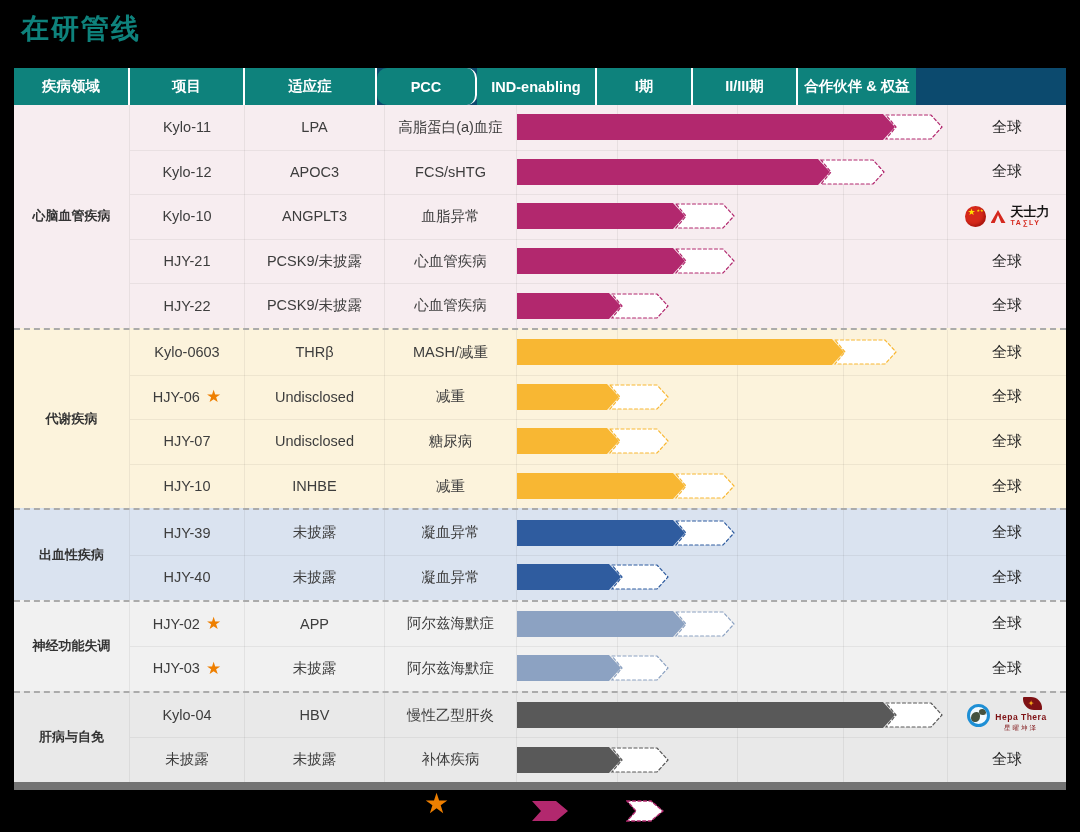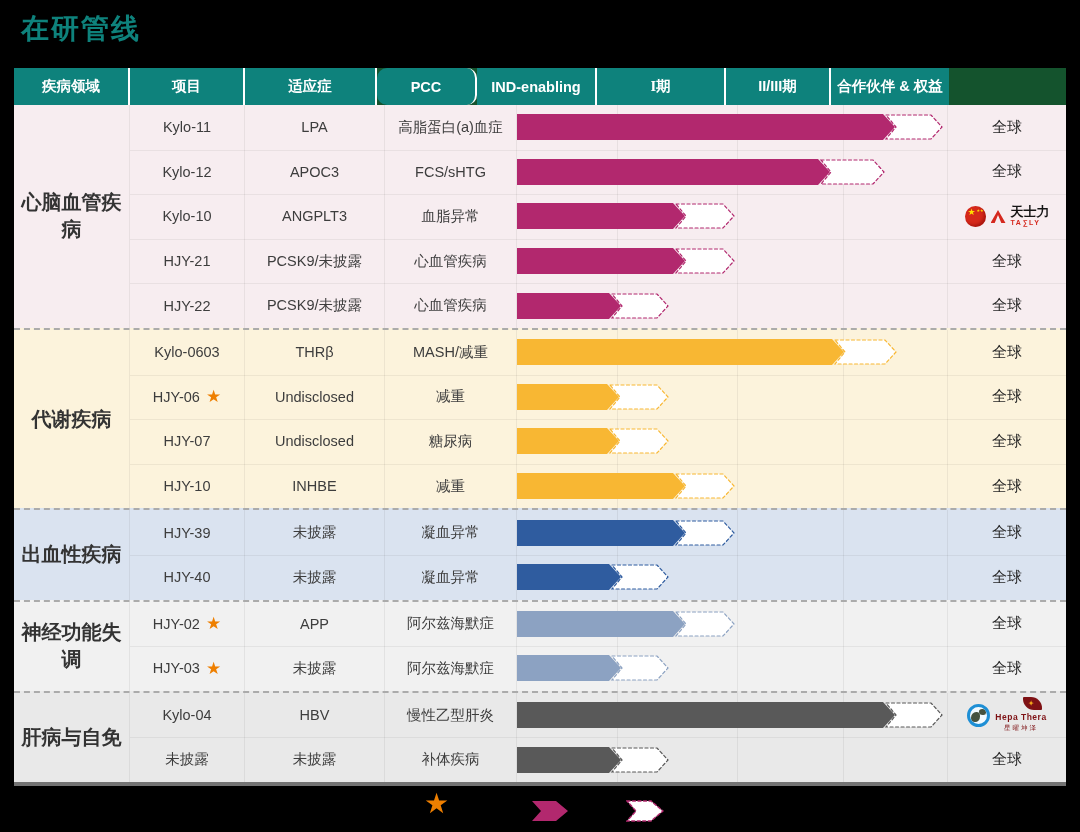--- a/index.html
+++ b/index.html
@@ -8,34 +8,34 @@
     background:#000;
     font-family:"Liberation Sans","DejaVu Sans",sans-serif;
     --gl:rgba(0,0,0,0.06);
   }
   #page-title{
     position:absolute;left:21px;top:10px;
     font-size:28px;font-weight:800;letter-spacing:2px;color:#0E827C;
   }
   #pipeline-table{
     position:absolute;left:14px;top:68px;width:1052px;
-    border-bottom:4px solid #737373;background:#14532d;
+    border-bottom:8px solid #737373;background:#0c4a6e;
   }
   #thead{display:flex;height:37px}
   .th{
     height:37px;color:#fff;font-weight:700;font-size:14.5px;
     display:flex;align-items:center;justify-content:center;
     box-sizing:border-box;border-right:2px solid #fff;text-align:center;
   }
   .th:last-child{border-right:none}
   .group{display:flex}
   .group.sep{border-top:2px dashed #ABABAB}
   .area-cell{
     flex:0 0 116px;width:116px;display:flex;align-items:center;justify-content:center;
-    font-weight:700;font-size:20px;color:#333;
+    font-weight:700;font-size:13px;color:#333;
     box-sizing:border-box;border-right:1px solid var(--gl);text-align:center;
   }
   .rows{flex:1}
   .row{display:flex;height:44.6px;position:relative}
   .row + .row{box-shadow:inset 0 1px 0 rgba(0,0,0,0.055)}
   .cell{
     box-sizing:border-box;display:flex;align-items:center;justify-content:center;
     font-size:14.5px;color:#3d3d3d;border-right:1px solid var(--gl);text-align:center;
   }
   .c-project{width:115px;gap:6px}
@@ -79,21 +79,21 @@
 
 <div id="page-title" style="color: rgb(14, 130, 124);">在研管线</div>
 
 <div id="pipeline-table">
   <div id="thead">
       <div class="th" style="width: 116px; background: rgb(14, 130, 124);">疾病领域</div>
       <div class="th" style="width: 115px; background: rgb(14, 130, 124);">项目</div>
       <div class="th" style="width: 132px; background: rgb(14, 130, 124);">适应症</div>
       <div class="th" style="width: 100px; background: rgb(14, 130, 124); border-radius: 10px;">PCC</div>
       <div class="th" style="width: 120px; background: rgb(14, 130, 124);">IND-enabling</div>
-      <div class="th" style="width: 129px; background: rgb(14, 130, 124); font-family: Liberation Serif, serif;">I期</div>
+      <div class="th" style="width: 96px; background: rgb(14, 130, 124);">I期</div>
       <div class="th" style="width: 105px; background: rgb(14, 130, 124);">II/III期</div>
       <div class="th" style="width: 118px; background: rgb(14, 130, 124);">合作伙伴 &amp; 权益</div>
     </div>
   <div id="tbody">
       <div class="group" style="background: rgb(247, 237, 240);">
         <div class="area-cell">心脑血管疾病</div>
         <div class="rows">
           <div class="row">
             <div class="cell c-project">
               <span>Kylo-11</span>

